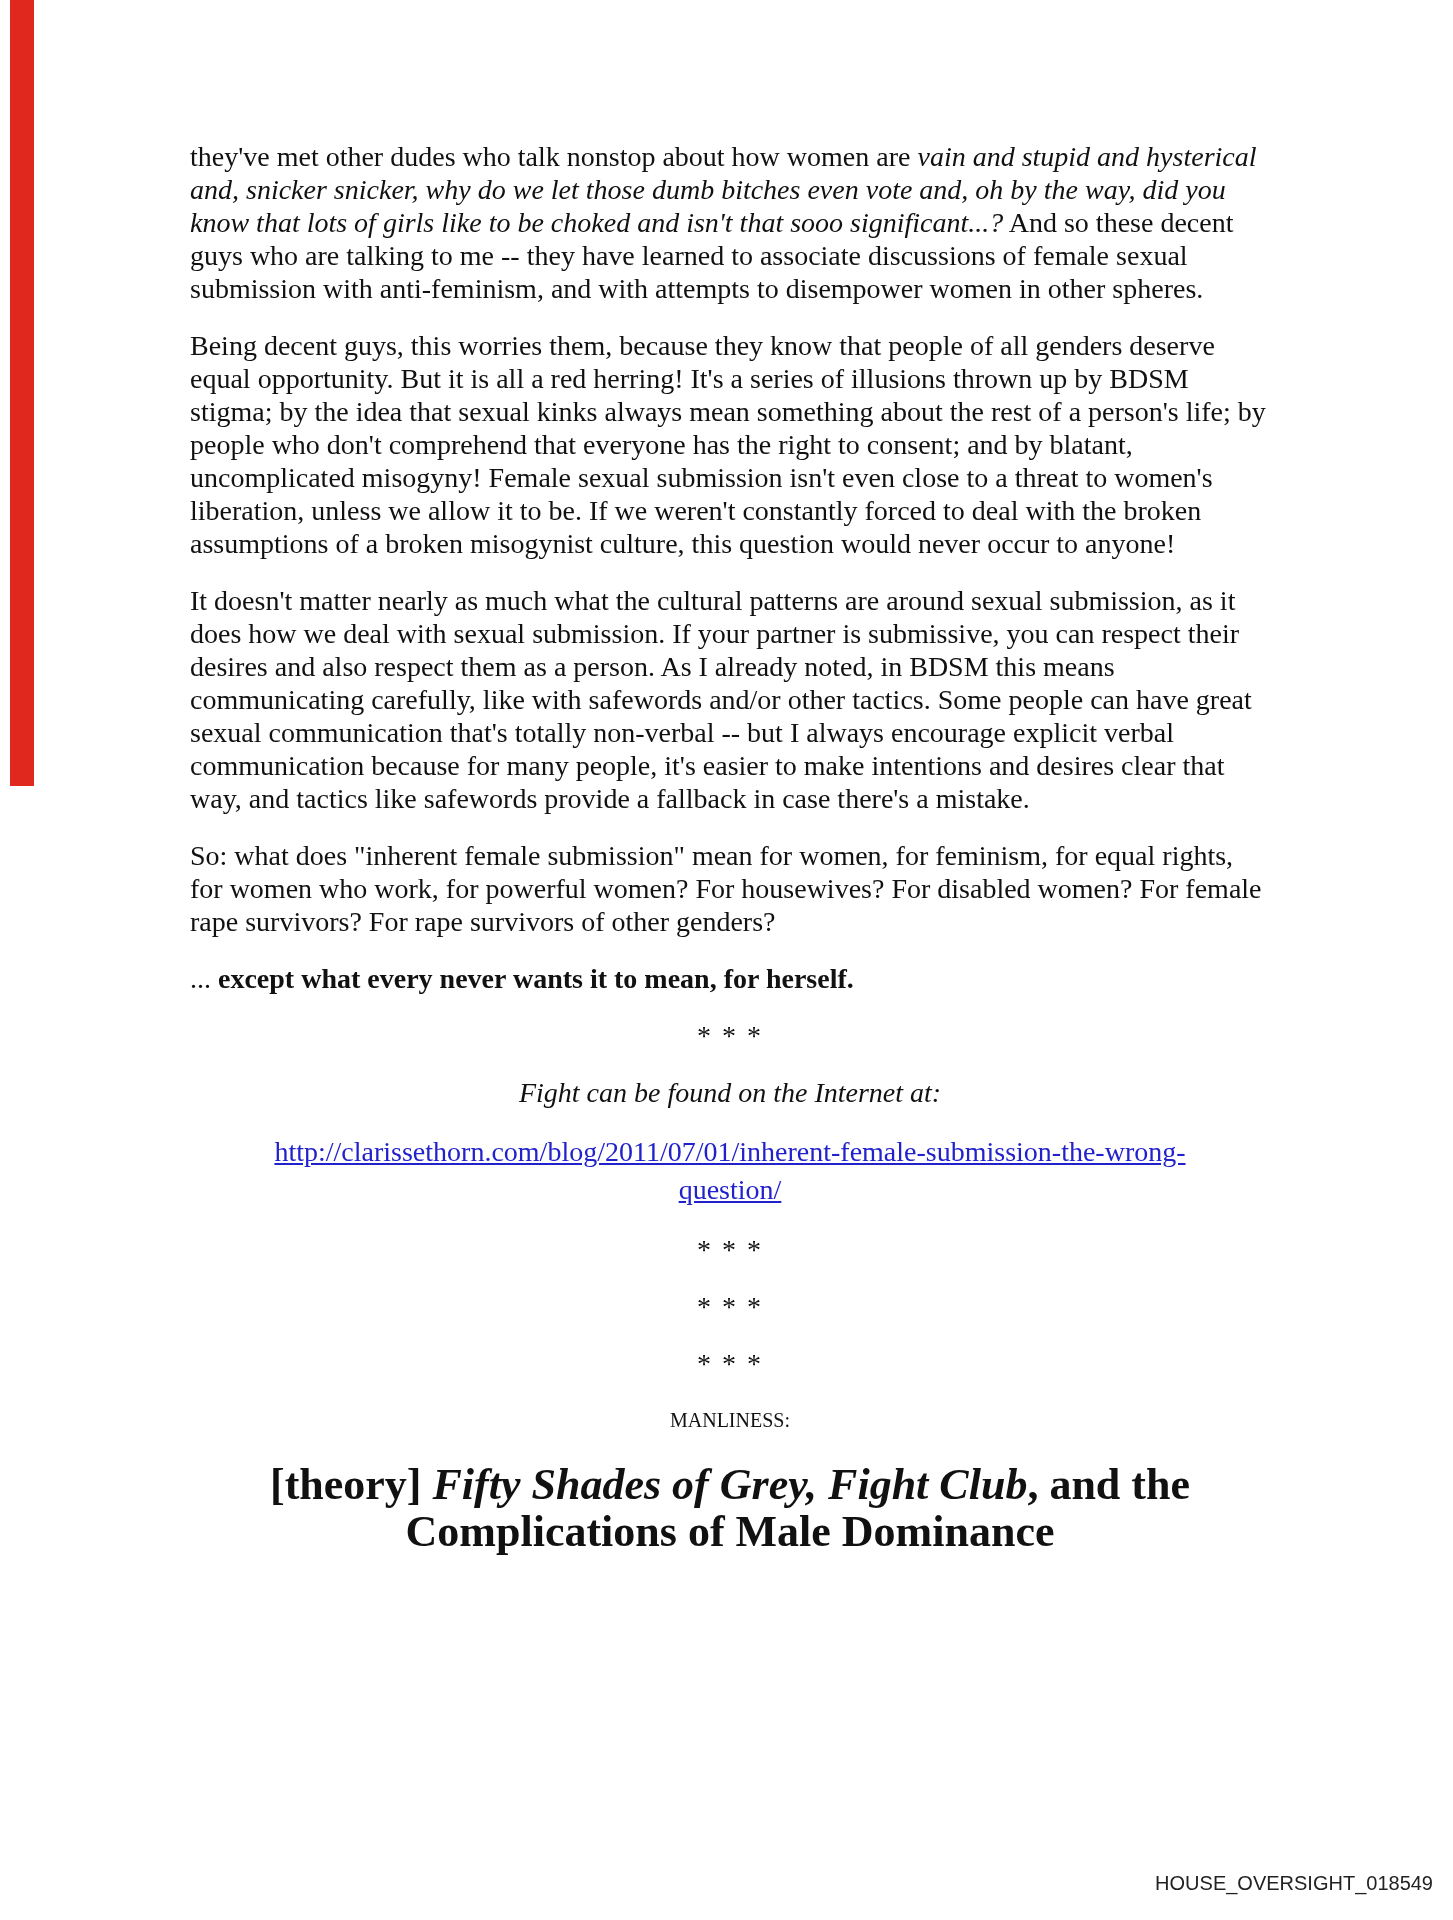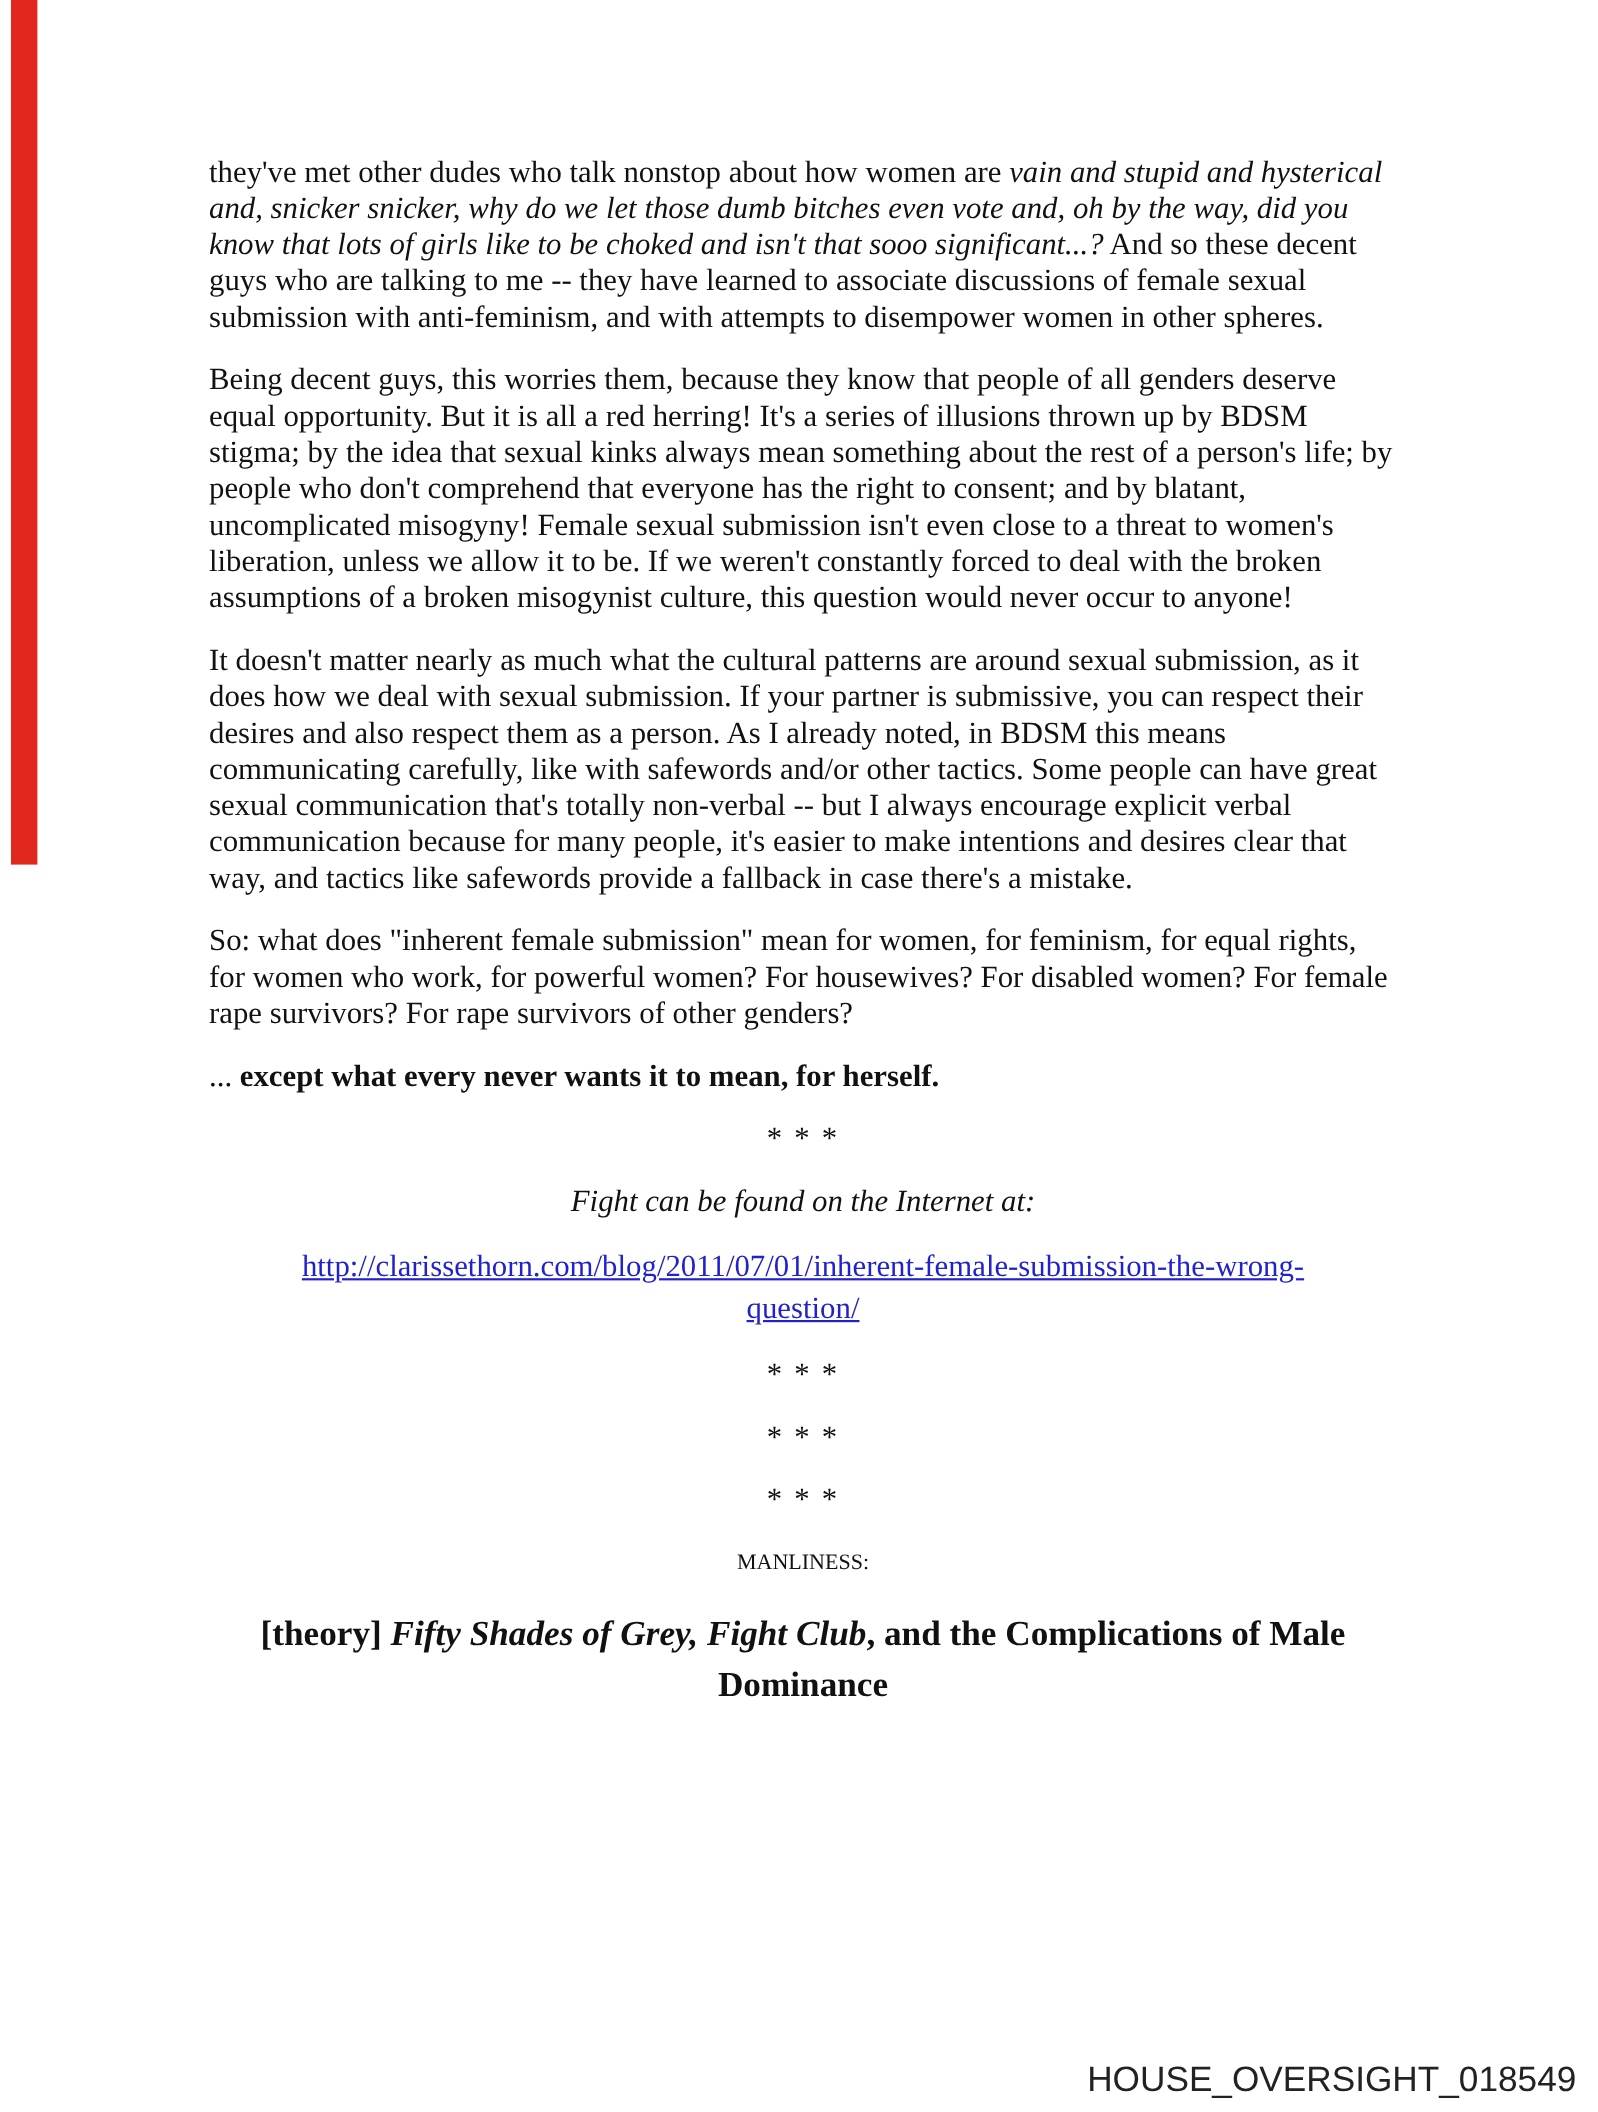--- a/index.html
+++ b/index.html
@@ -60,30 +60,30 @@
     color: #2222cc;
     text-decoration: underline;
     white-space: pre-line;
   }
   .section-label {
     margin: 0 0 24px 0;
     font-size: 20px;
   }
   .heading {
     margin: 0;
-    font-size: 32px;
+    font-size: 44px;
     line-height: 47px;
     font-weight: bold;
   }
   .footer-bates {
     position: absolute;
     right: 20px;
     top: 1872px;
     font-family: "Liberation Sans", "DejaVu Sans", sans-serif;
-    font-size: 32px;
+    font-size: 20px;
     color: #222222;
   }
   
   .r-n { font-style: normal; font-weight: normal; }
   .r-i { font-style: italic; }
   .r-b { font-weight: bold; }
   .r-bi { font-weight: bold; font-style: italic; }
 </style>
 </head>
 <body>

